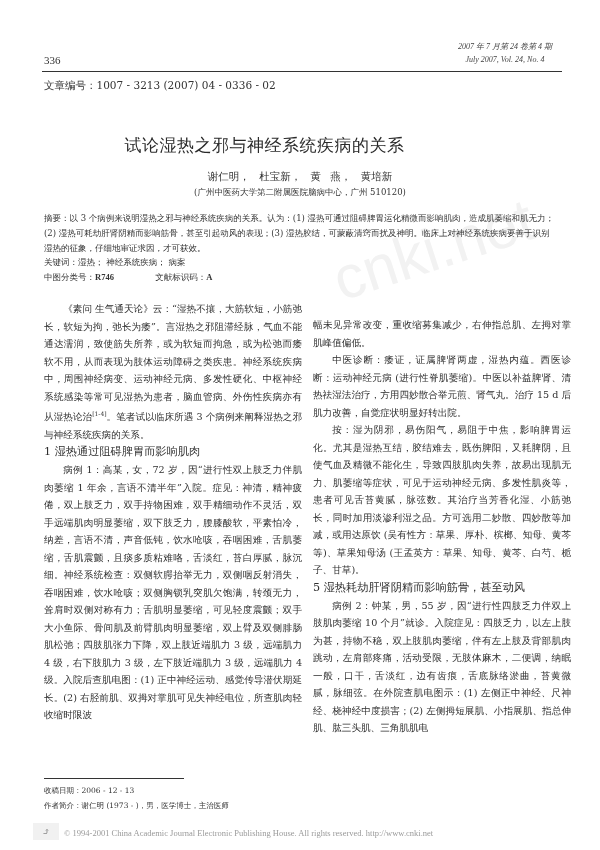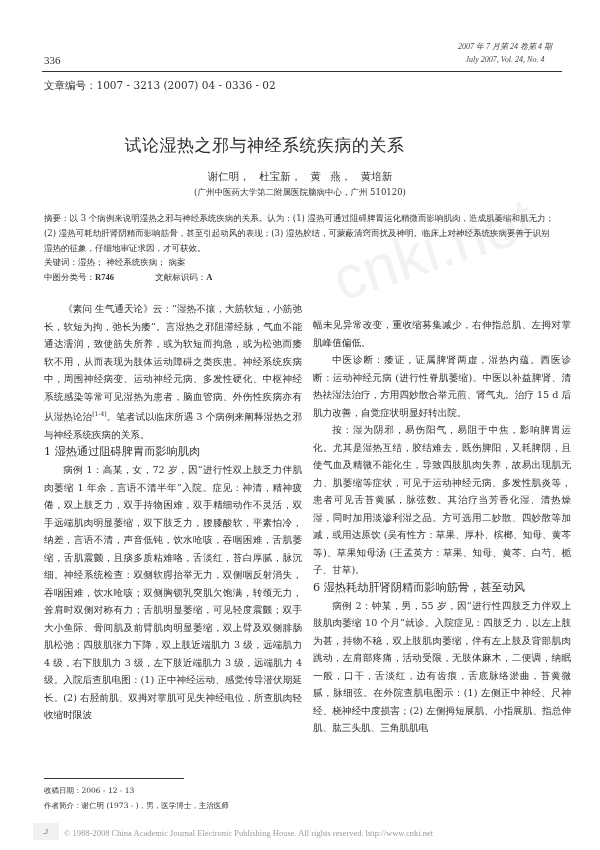--- a/index.html
+++ b/index.html
@@ -62,23 +62,23 @@
 
 <div class="abs col col-left">
   <p><span>《素问 生气通天论》云：“湿热不攘，大筋软短，小筋弛长，软短为拘，弛长为痿”。言湿热之邪阻滞经脉，气血不能通达濡润，致使筋失所养，或为软短而拘急，或为松弛而痿软不用，从而表现为肢体运动障碍之类疾患。神经系统疾病中，周围神经病变、运动神经元病、多发性硬化、中枢神经系统感染等常可见湿热为患者，脑血管病、外伤性疾病亦有从湿热论治</span><sup>[1-4]</sup><span>。笔者试以临床所遇 3 个病例来阐释湿热之邪与神经系统疾病的关系。</span></p>
   <p class="sec">1   湿热通过阻碍脾胃而影响肌肉</p>
   <p>病例 1：高某，女，72 岁，因“进行性双上肢乏力伴肌肉萎缩 1 年余，言语不清半年”入院。症见：神清，精神疲倦，双上肢乏力，双手持物困难，双手精细动作不灵活，双手远端肌肉明显萎缩，双下肢乏力，腰膝酸软，平素怕冷，纳差，言语不清，声音低钝，饮水呛咳，吞咽困难，舌肌萎缩，舌肌震颤，且痰多质粘难咯，舌淡红，苔白厚腻，脉沉细。神经系统检查：双侧软腭抬举无力，双侧咽反射消失，吞咽困难，饮水呛咳；双侧胸锁乳突肌欠饱满，转颈无力，耸肩时双侧对称有力；舌肌明显萎缩，可见轻度震颤；双手大小鱼际、骨间肌及前臂肌肉明显萎缩，双上臂及双侧腓肠肌松弛；四肢肌张力下降，双上肢近端肌力 3 级，远端肌力 4 级，右下肢肌力 3 级，左下肢近端肌力 3 级，远端肌力 4 级。入院后查肌电图：(1) 正中神经运动、感觉传导潜伏期延长。(2) 右胫前肌、双拇对掌肌可见失神经电位，所查肌肉轻收缩时限波</p>
 </div>
 
 <div class="abs col col-right">
   <p class="noind">幅未见异常改变，重收缩募集减少，右伸指总肌、左拇对掌肌峰值偏低。</p>
   <p>中医诊断：痿证，证属脾肾两虚，湿热内蕴。西医诊断：运动神经元病 (进行性脊肌萎缩)。中医以补益脾肾、清热祛湿法治疗，方用四妙散合举元煎、肾气丸。治疗 15 d 后肌力改善，自觉症状明显好转出院。</p>
-  <p>按：湿为阴邪，易伤阳气，易阻于中焦，影响脾胃运化。尤其是湿热互结，胶结难去，既伤脾阳，又耗脾阴，且使气血及精微不能化生，导致四肢肌肉失养，故易出现肌无力、肌萎缩等症状，可见于运动神经元病、多发性肌炎等，患者可见舌苔黄腻，脉弦数。其治疗当芳香化湿、清热燥湿，同时加用淡渗利湿之品。方可选用二妙散、四妙散等加减，或用达原饮 (吴有性方：草果、厚朴、槟榔、知母、黄芩等)、草果知母汤 (王孟英方：草果、知母、黄芩、白芍、栀子、甘草)。</p>
-  <p class="sec">6   湿热耗劫肝肾阴精而影响筋骨，甚至动风</p>
+  <p>按：湿为阴邪，易伤阳气，易阻于中焦，影响脾胃运化。尤其是湿热互结，胶结难去，既伤脾阳，又耗脾阴，且使气血及精微不能化生，导致四肢肌肉失养，故易出现肌无力、肌萎缩等症状，可见于运动神经元病、多发性肌炎等，患者可见舌苔黄腻，脉弦数。其治疗当芳香化湿、小筋弛长，同时加用淡渗利湿之品。方可选用二妙散、四妙散等加减，或用达原饮 (吴有性方：草果、厚朴、槟榔、知母、黄芩等)、草果知母汤 (王孟英方：草果、知母、黄芩、白芍、栀子、甘草)。</p>
+  <p class="sec">5   湿热耗劫肝肾阴精而影响筋骨，甚至动风</p>
   <p>病例 2：钟某，男，55 岁，因“进行性四肢乏力伴双上肢肌肉萎缩 10 个月”就诊。入院症见：四肢乏力，以左上肢为甚，持物不稳，双上肢肌肉萎缩，伴有左上肢及背部肌肉跳动，左肩部疼痛，活动受限，无肢体麻木，二便调，纳眠一般，口干，舌淡红，边有齿痕，舌底脉络淤曲，苔黄微腻，脉细弦。在外院查肌电图示：(1) 左侧正中神经、尺神经、桡神经中度损害；(2) 左侧拇短展肌、小指展肌、指总伸肌、肱三头肌、三角肌肌电</p>
 </div>
 
 <div class="abs footrule"></div>
 <div class="abs foot f1">收稿日期：2006 - 12 - 13</div>
 <div class="abs foot f2">作者简介：谢仁明 (1973 - )，男，医学博士，主治医师</div>
 
 <div class="abs cnki-icon">⤴</div>
-<div class="abs copyright">© 1988-2008 China Academic Journal Electronic Publishing House. All rights reserved.    http://www.cnki.net</div>
+<div class="abs copyright">© 1994-2001 China Academic Journal Electronic Publishing House. All rights reserved.    http://www.cnki.net</div>
 
 </body></html>

